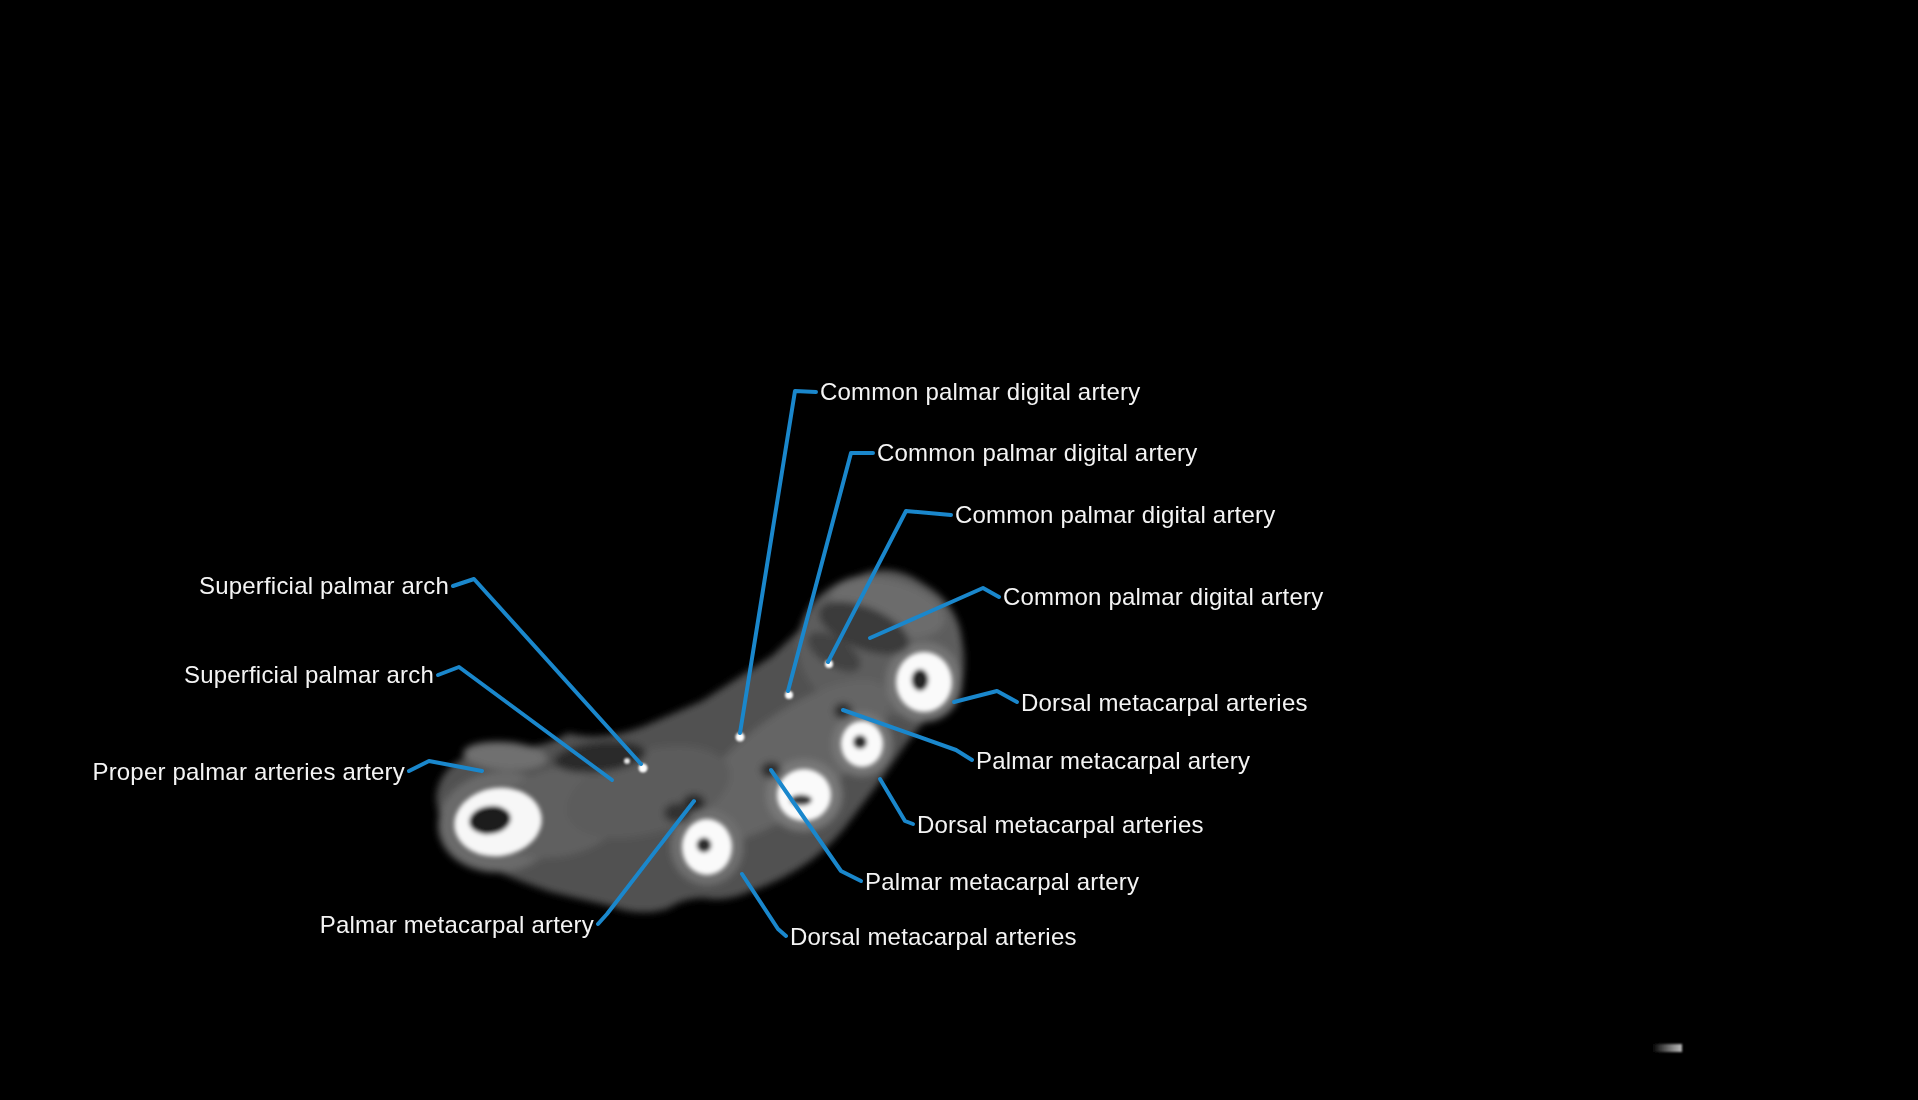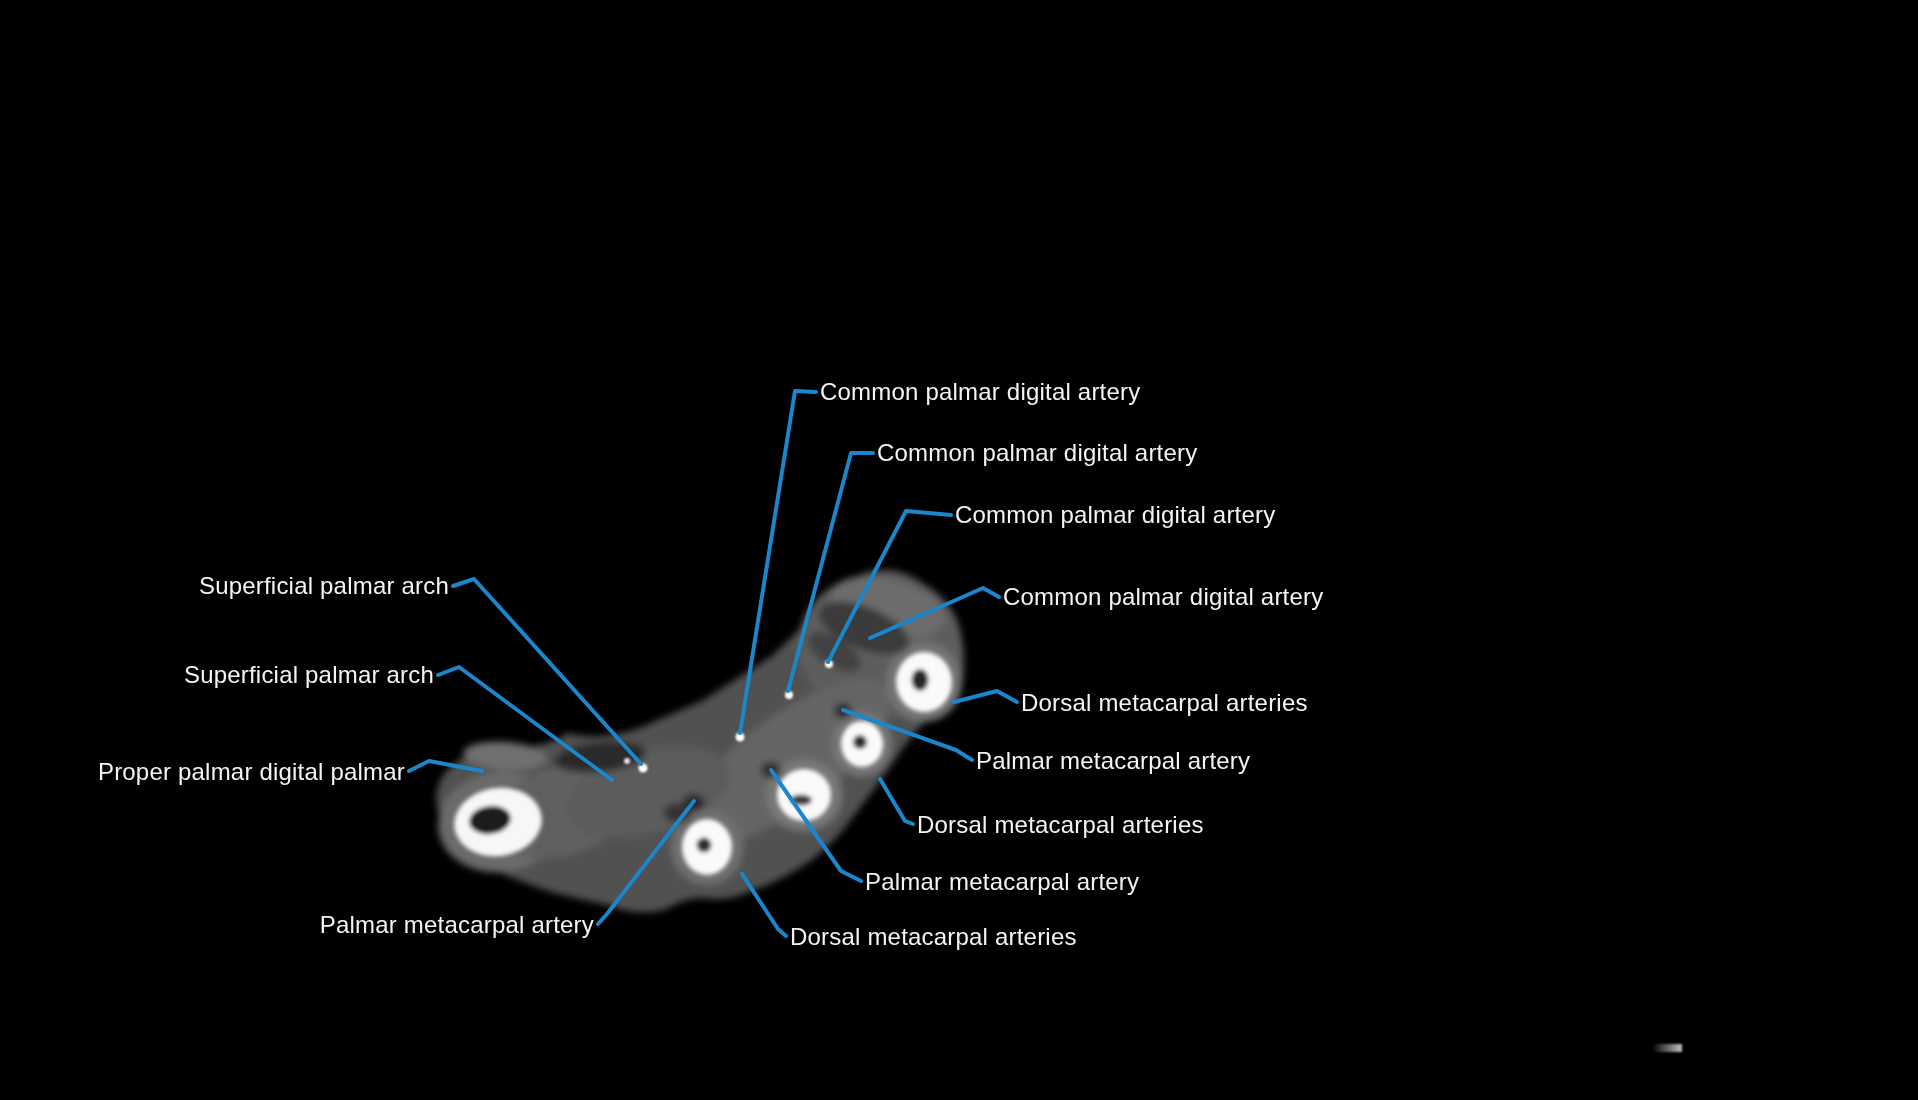--- a/index.html
+++ b/index.html
@@ -117,21 +117,21 @@
 
     <rect x="1652" y="1044" width="30" height="8" fill="url(#streakGrad)" filter="url(#blurSpec)"></rect>
   </svg>
 
   <div class="label" style="left:820px;top:378px">Common palmar digital artery</div>
   <div class="label" style="left:877px;top:439px">Common palmar digital artery</div>
   <div class="label" style="left:955px;top:501px">Common palmar digital artery</div>
   <div class="label" style="left:1003px;top:583px">Common palmar digital artery</div>
   <div class="label r" style="right:1469px;top:572px">Superficial palmar arch</div>
   <div class="label r" style="right:1484px;top:661px">Superficial palmar arch</div>
-  <div class="label r" style="right:1513px;top:758px">Proper palmar digital palmar</div>
+  <div class="label r" style="right:1513px;top:758px">Proper palmar arteries artery</div>
   <div class="label r" style="right:1324px;top:911px">Palmar metacarpal artery</div>
   <div class="label" style="left:790px;top:923px">Dorsal metacarpal arteries</div>
   <div class="label" style="left:865px;top:868px">Palmar metacarpal artery</div>
   <div class="label" style="left:917px;top:811px">Dorsal metacarpal arteries</div>
   <div class="label" style="left:976px;top:747px">Palmar metacarpal artery</div>
   <div class="label" style="left:1021px;top:689px">Dorsal metacarpal arteries</div>
 
 </div>
 
 </body></html>

